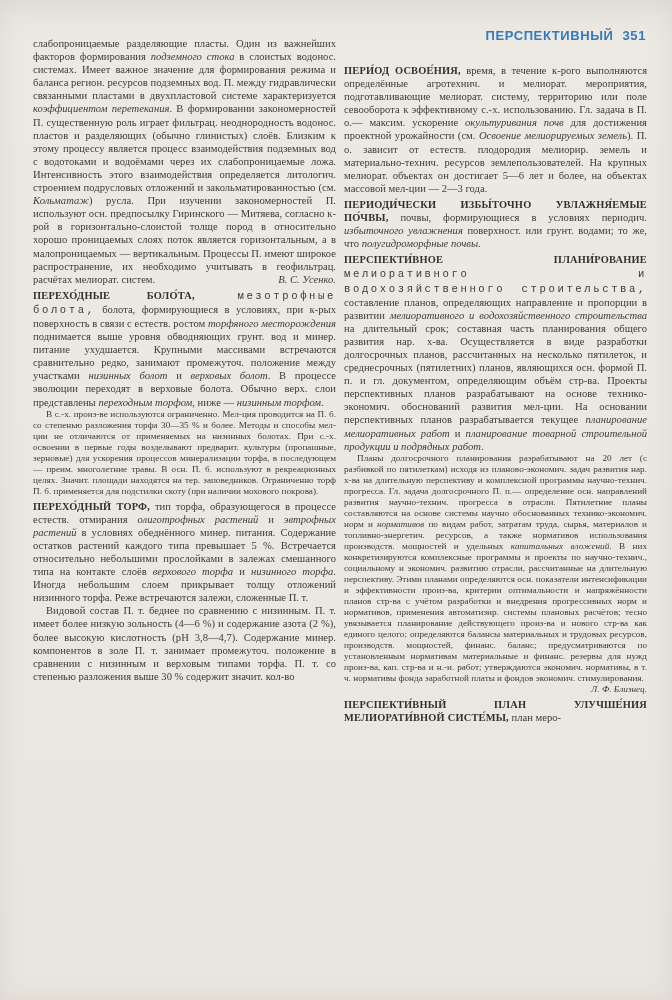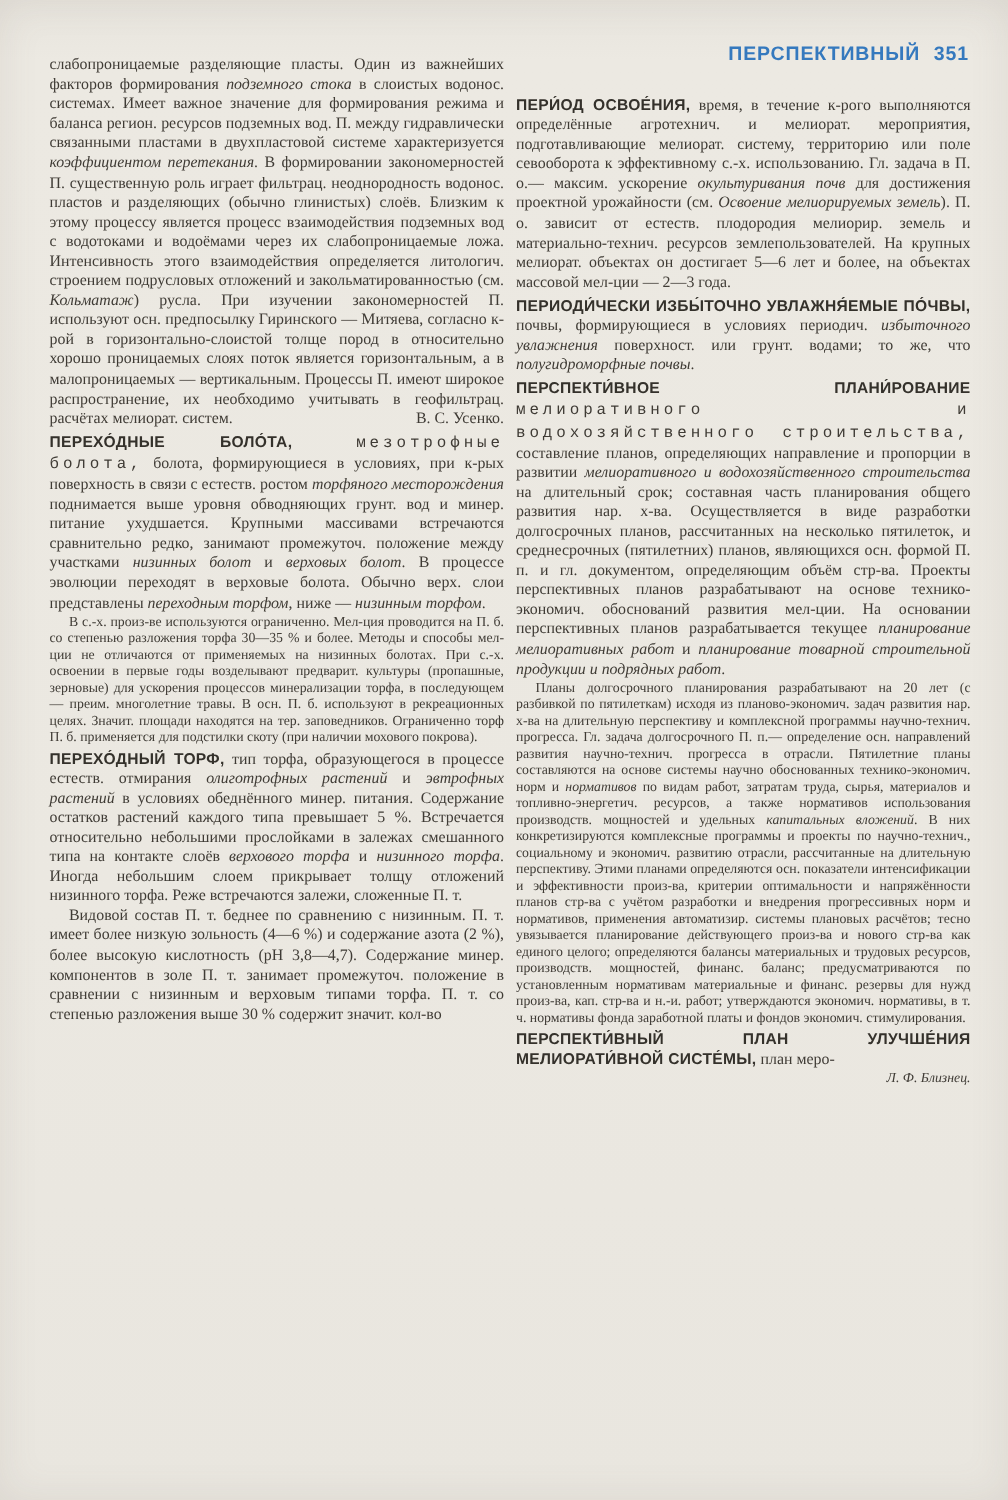--- a/index.html
+++ b/index.html
@@ -52,29 +52,30 @@
     line-height: 11px;
     margin-top: 0;
   }
   .para.indent { text-indent: 13px; }
   .para.align-right {
     text-align: right;
     hyphens: none;
   }
   .seg-n  {}
   .seg-b  {
-    font-family: Liberation Sans, sans-serif;
+    font-family: Liberation Serif, serif;
     font-weight: 700;
     font-size: 10.4px;
     letter-spacing: 0.2px;
     color: #34312b;
   }
   .seg-i  { font-style: italic; }
   .seg-sp { letter-spacing: 2.6px; font-family: Liberation Mono, monospace; }
   .seg-sig {
+    font-style: italic;
     float: right;
   }
 </style>
 </head>
 <body>
 
 <div class="page">
   <div class="cols">
 
     <div class="col col-left">
@@ -86,18 +87,18 @@
       </div>
 
     <div class="col col-right">
       <div class="running-head" style="color: rgb(53, 121, 190);">
         <span>ПЕРСПЕКТИВНЫЙ</span><span class="pageno">351</span>
       </div>
         <p class="para entry"><span class="seg-b">ПЕРИ́ОД ОСВОЕ́НИЯ,</span><span class="seg-n"> время, в течение к-рого выполняются определённые агротехнич. и мелиорат. мероприятия, подготавливающие мелиорат. систему, территорию или поле севооборота к эффективному с.-х. использованию. Гл. задача в П. о.— максим. ускорение </span><span class="seg-i">окультуривания почв</span><span class="seg-n"> для достижения проектной урожайности (см. </span><span class="seg-i">Освоение мелиорируемых земель</span><span class="seg-n">). П. о. зависит от естеств. плодородия мелиорир. земель и материально-технич. ресурсов землепользователей. На крупных мелиорат. объектах он достигает 5—6 лет и более, на объектах массовой мел-ции — 2—3 года.</span></p>
         <p class="para entry"><span class="seg-b">ПЕРИОДИ́ЧЕСКИ ИЗБЫ́ТОЧНО УВЛАЖНЯ́ЕМЫЕ ПО́ЧВЫ,</span><span class="seg-n"> почвы, формирующиеся в условиях периодич. </span><span class="seg-i">избыточного увлажнения</span><span class="seg-n"> поверхност. или грунт. водами; то же, что </span><span class="seg-i">полугидроморфные почвы</span><span class="seg-n">.</span></p>
         <p class="para entry"><span class="seg-b">ПЕРСПЕКТИ́ВНОЕ ПЛАНИ́РОВАНИЕ</span><span class="seg-sp"> мелиоративного и водохозяйственного строительства,</span><span class="seg-n"> составление планов, определяющих направление и пропорции в развитии </span><span class="seg-i">мелиоративного и водохозяйственного строительства</span><span class="seg-n"> на длительный срок; составная часть планирования общего развития нар. х-ва. Осуществляется в виде разработки долгосрочных планов, рассчитанных на несколько пятилеток, и среднесрочных (пятилетних) планов, являющихся осн. формой П. п. и гл. документом, определяющим объём стр-ва. Проекты перспективных планов разрабатывают на основе технико-экономич. обоснований развития мел-ции. На основании перспективных планов разрабатывается текущее </span><span class="seg-i">планирование мелиоративных работ</span><span class="seg-n"> и </span><span class="seg-i">планирование товарной строительной продукции и подрядных работ</span><span class="seg-n">.</span></p>
         <p class="para small indent"><span class="seg-n">Планы долгосрочного планирования разрабатывают на 20 лет (с разбивкой по пятилеткам) исходя из планово-экономич. задач развития нар. х-ва на длительную перспективу и комплексной программы научно-технич. прогресса. Гл. задача долгосрочного П. п.— определение осн. направлений развития научно-технич. прогресса в отрасли. Пятилетние планы составляются на основе системы научно обоснованных технико-экономич. норм и </span><span class="seg-i">нормативов</span><span class="seg-n"> по видам работ, затратам труда, сырья, материалов и топливно-энергетич. ресурсов, а также нормативов использования производств. мощностей и удельных </span><span class="seg-i">капитальных вложений</span><span class="seg-n">. В них конкретизируются комплексные программы и проекты по научно-технич., социальному и экономич. развитию отрасли, рассчитанные на длительную перспективу. Этими планами определяются осн. показатели интенсификации и эффективности произ-ва, критерии оптимальности и напряжённости планов стр-ва с учётом разработки и внедрения прогрессивных норм и нормативов, применения автоматизир. системы плановых расчётов; тесно увязывается планирование действующего произ-ва и нового стр-ва как единого целого; определяются балансы материальных и трудовых ресурсов, производств. мощностей, финанс. баланс; предусматриваются по установленным нормативам материальные и финанс. резервы для нужд произ-ва, кап. стр-ва и н.-и. работ; утверждаются экономич. нормативы, в т. ч. нормативы фонда заработной платы и фондов экономич. стимулирования.</span></p>
+        <p class="para small align-right"><span class="seg-i">Л. Ф. Близнец.</span></p>
         <p class="para entry"><span class="seg-b">ПЕРСПЕКТИ́ВНЫЙ ПЛАН УЛУЧШЕ́НИЯ МЕЛИОРАТИ́ВНОЙ СИСТЕ́МЫ,</span><span class="seg-n"> план меро-</span></p>
-        <p class="para small align-right"><span class="seg-i">Л. Ф. Близнец.</span></p>
       </div>
 
   </div>
 </div>
 
 </body></html>

